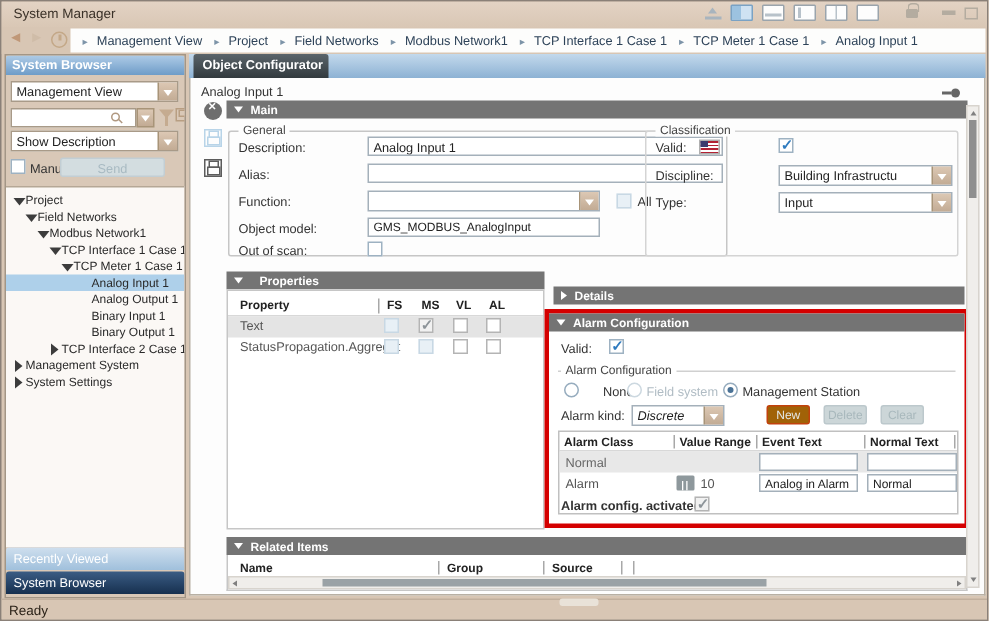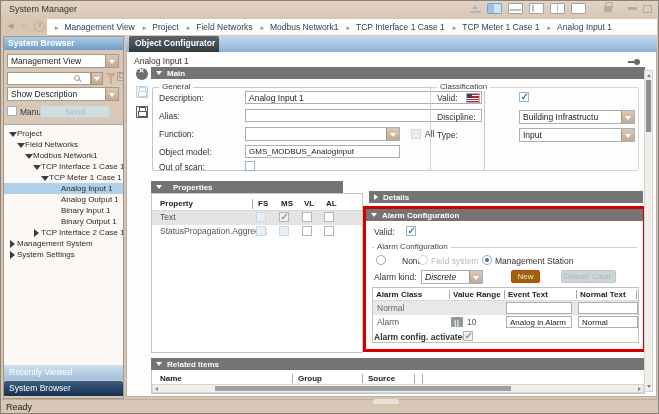--- a/index.html
+++ b/index.html
@@ -283,21 +283,21 @@
             <span class="ddbtn"></span>
           </div>
           <span class="lbl" style="left:6px;top:42px;">Type:</span>
           <div class="dd" style="left:88px;top:40px;width:116px;border-color:#a4b0ba;">
             <span class="ddtext">Input</span>
             <span class="ddbtn"></span>
           </div>
         </div>
       </div>
 
-      <div class="hdr" style="left:24px;top:129px;width:192px;gap:11px;">
+      <div class="hdr" style="left:24px;top:129px;width:212px;gap:11px;">
         <i class="tw-d"></i>
           <span>Properties</span>
       </div>
       <div style="position:absolute;left:24px;top:141px;width:212px;height:160px;border:1px solid #c6c6c6;background:#fff;">
         <div style="position:absolute;left:0;top:3px;right:0;height:14px;border-bottom:1px solid #d8d8d8;">
           <span class="tblhead" style="left:8px;top:2px;">Property</span>
           <span class="vsep" style="left:100px;top:2px;height:10px;"></span>
           <span class="tblhead" style="left:106px;top:2px;">FS</span>
           <span class="tblhead" style="left:129px;top:2px;">MS</span>
           <span class="tblhead" style="left:152px;top:2px;">VL</span>
@@ -338,21 +338,21 @@
         <span class="radio dis" style="position:absolute;left:52px;top:46px;"></span>
         <span class="rlbl dis lbl" style="left:65px;top:47px;">Field system</span>
         <span class="radio sel" style="position:absolute;left:116px;top:46px;"></span>
         <span class="rlbl lbl" style="left:129px;top:47px;">Management Station</span>
         <span class="lbl" style="left:8px;top:63px;">Alarm kind:</span>
         <div class="dd" style="left:55px;top:61px;width:62px;border-color:#a4b0ba;font-style:italic;">
           <span class="ddtext">Discrete</span>
           <span class="ddbtn"></span>
         </div>
         <span class="abtn on" style="left:145px;top:61px;">New</span>
-        <span class="abtn off" style="left:195px;top:61px;">Delete</span>
+        <span class="abtn off" style="left:183px;top:61px;">Delete</span>
         <span class="abtn off" style="left:221px;top:61px;">Clear</span>
         <div style="position:absolute;left:6px;top:78px;width:267px;height:56px;border:1px solid #c0c0c0;">
           <div style="position:absolute;left:0;top:0;right:0;height:13px;border-bottom:1px solid #d8d8d8;">
             <span class="tblhead" style="left:3px;top:2px;">Alarm Class</span>
             <span class="vsep" style="left:76px;top:2px;height:9px;"></span>
             <span class="tblhead" style="left:80px;top:2px;">Value Range</span>
             <span class="vsep" style="left:131px;top:2px;height:9px;"></span>
             <span class="tblhead" style="left:135px;top:2px;">Event Text</span>
             <span class="vsep" style="left:203px;top:2px;height:9px;"></span>
             <span class="tblhead" style="left:207px;top:2px;">Normal Text</span>

